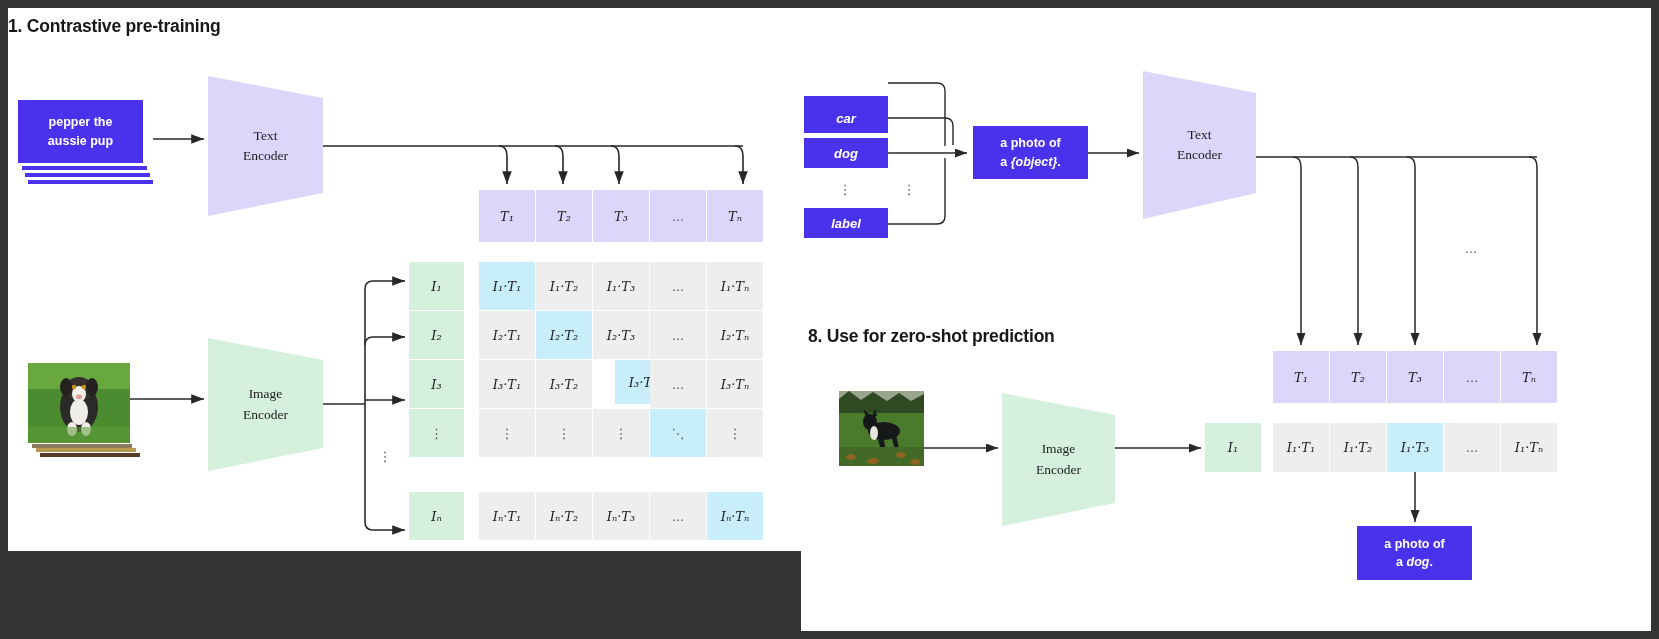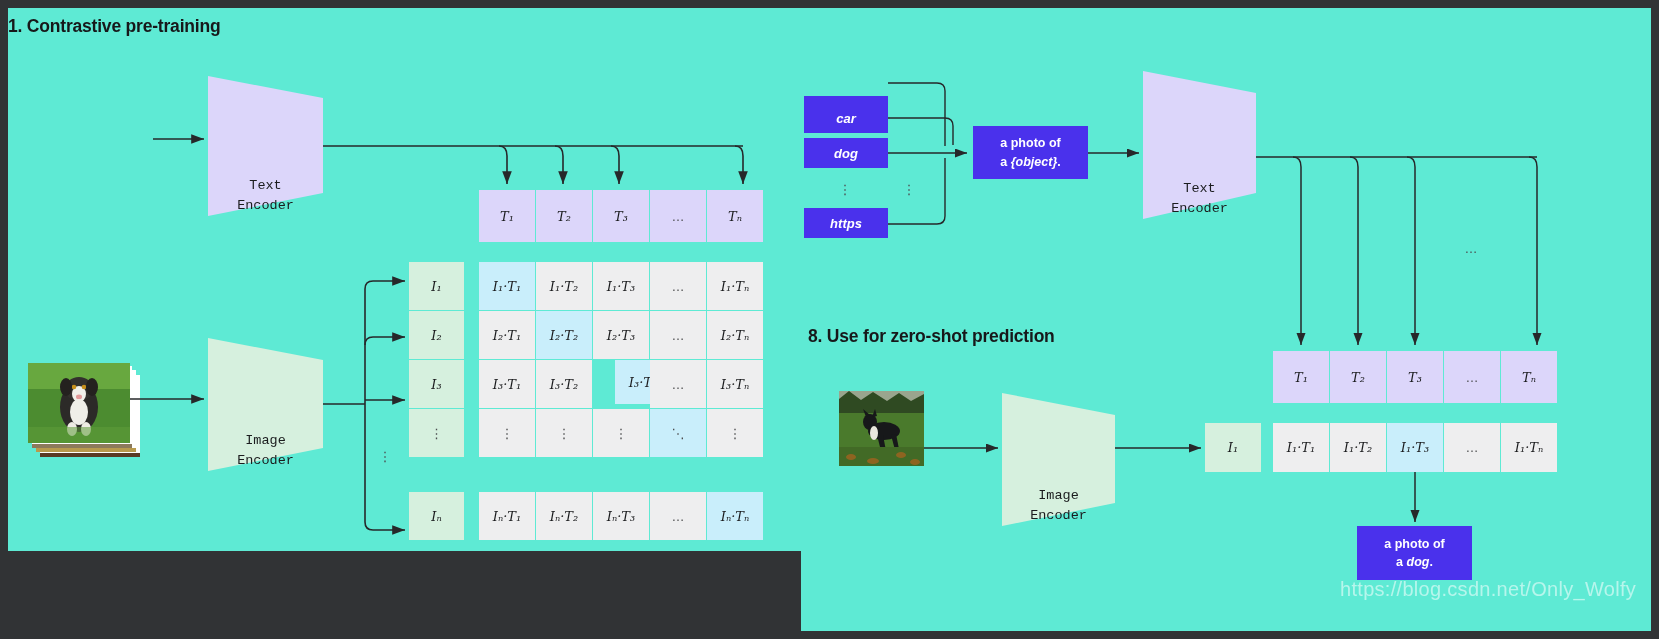--- a/index.html
+++ b/index.html
@@ -11,21 +11,21 @@
     width: 1659px;
     height: 639px;
     position: relative;
     overflow: hidden;
     font-family: "Liberation Sans", sans-serif;
   }
 
   
   .panel {
     position: absolute;
-    background: #5eead4;
+    background: #ffffff;
     overflow: hidden;
   }
   #panel-left  { left: 8px;   top: 8px;  width: 800px;  height: 543px; }
   #panel-right { left: 801px; top: 8px;  width: 850px;  height: 623px; }
 
   .panel-title {
     position: absolute;
     font-size: 17.5px;
     font-weight: bold;
     color: #17181a;
@@ -33,27 +33,27 @@
     white-space: nowrap;
   }
 
   
   .abs { position: absolute; }
 
   
   .encoder {
     position: absolute;
     display: flex;
-    align-items: flex-end;
+    align-items: center;
     justify-content: center;
     text-align: center;
     font-size: 13.5px;
     line-height: 1.5;
     color: #1b1c1e;
-    font-family: Liberation Mono, monospace;
+    font-family: Liberation Serif, serif;
   }
   .encoder span { position: relative; z-index: 2; }
   .enc-shape {
     position: absolute;
     inset: 0;
     z-index: 1;
   }
 
   
   .chip {
@@ -122,20 +122,34 @@
     font-family: "Liberation Sans", sans-serif;
   }
 </style>
 </head>
 <body>
 
 <div class="panel" id="panel-left">
 
   <div class="panel-title" style="left:0px; top:8px;">1. Contrastive pre-training</div>
 
+  <div class="photo" style="left:10px; top:92px; width:135px; height:85px;">
+    <div class="abs" style="left:10px; top:16px; width:125px; height:68px; background:#4a31ec;"></div>
+    <div class="abs" style="left:10px; top:14px; width:125px; height:66px; background:#ffffff;"></div>
+    <div class="abs" style="left:7px;  top:11px; width:125px; height:66px; background:#4a31ec;"></div>
+    <div class="abs" style="left:7px;  top:9px;  width:125px; height:64px; background:#ffffff;"></div>
+    <div class="abs" style="left:4px;  top:6px;  width:125px; height:64px; background:#4a31ec;"></div>
+    <div class="abs" style="left:4px;  top:4px;  width:125px; height:62px; background:#ffffff;"></div>
+    <div class="abs" style="left:0px;  top:0px;  width:125px; height:63px; background:#4a31ec; color:#fff;
+                 font-weight:bold; font-size:12.5px; line-height:1.5; display:flex; flex-direction:column;
+                 align-items:center; justify-content:center; text-align:center;">
+      <span>pepper the</span>
+      <span>aussie pup</span>
+    </div>
+  </div>
 
   <div class="encoder" style="left:200px; top:68px; width:115px; height:140px;">
     <svg class="enc-shape" width="115" height="140" viewBox="0 0 115 140">
       <polygon points="0,0 115,22 115,117 0,140" fill="#dcd6fa"></polygon>
     </svg>
     <span style="display:flex;flex-direction:column;align-items:center;">
       <span>Text</span>
       <span>Encoder</span>
     </span>
   </div>
@@ -251,21 +265,21 @@
 </div>
 
 <div class="panel" id="panel-right">
 
 
   <div class="chip" style="left:3px;  top:60px;  width:84px; height:30px;margin-top:28px;">plane</div>
   <div class="chip" style="left:3px;  top:95px;  width:84px; height:30px;">car</div>
   <div class="chip" style="left:3px;  top:130px; width:84px; height:30px;">dog</div>
   <div class="cell vdots" style="left:34px; top:166px; width:20px; height:30px;">⋮</div>
   <div class="cell vdots" style="left:98px; top:166px; width:20px; height:30px;">⋮</div>
-  <div class="chip" style="left:3px;  top:200px; width:84px; height:30px;">https</div>
+  <div class="chip" style="left:3px;  top:200px; width:84px; height:30px;">label</div>
 
   <div class="bluebox" style="left:172px; top:118px; width:115px; height:53px;">
     <span>a photo of</span>
     <span><span>a </span><em>{object}</em><span>.</span></span>
   </div>
 
   <div class="encoder" style="left:342px; top:63px; width:113px; height:148px;">
     <svg class="enc-shape" width="113" height="148" viewBox="0 0 113 148">
       <polygon points="0,0 113,22 113,122 0,148" fill="#dcd6fa"></polygon>
     </svg>

